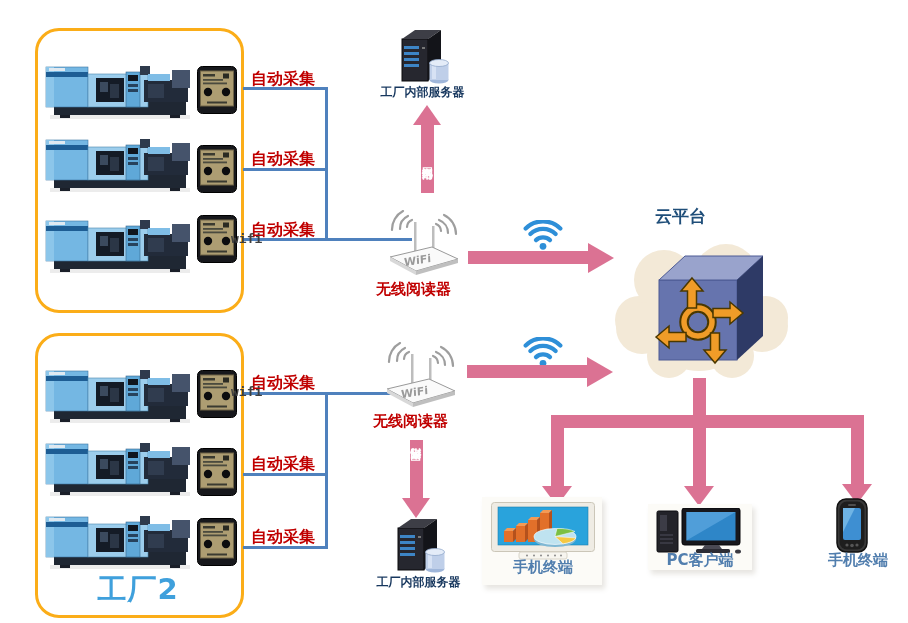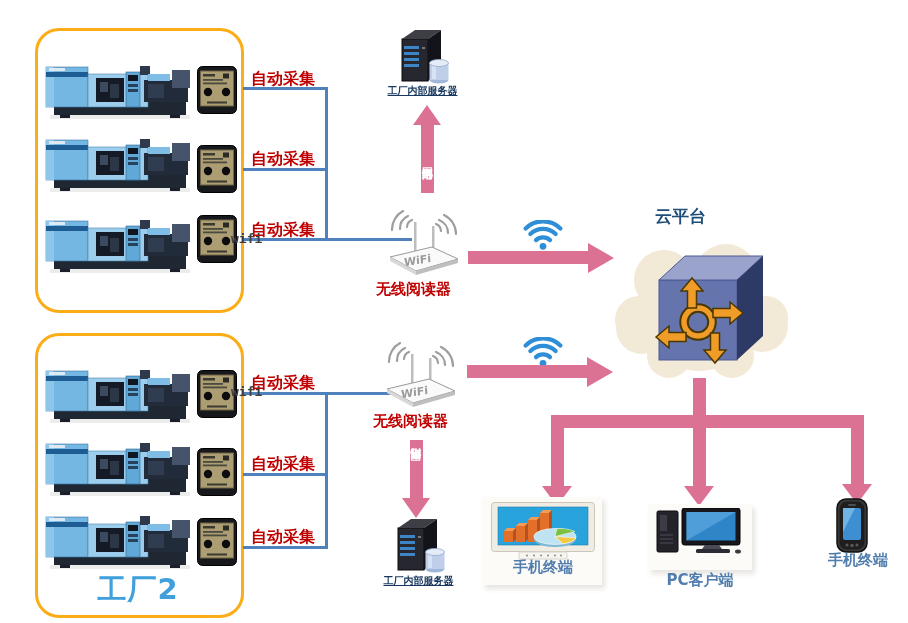--- a/index.html
+++ b/index.html
@@ -20,21 +20,21 @@
   .head-right{position:absolute;width:0;height:0;border-top:15px solid transparent;border-bottom:15px solid transparent;border-left:26px solid #DB7293;}
   .head-up{width:0;height:0;border-left:14px solid transparent;border-right:14px solid transparent;border-bottom:20px solid #DB7293;margin:0 auto;}
   .head-down{width:0;height:0;border-left:14px solid transparent;border-right:14px solid transparent;border-top:20px solid #DB7293;margin:0 auto;}
   .arrow-v{position:absolute;width:28px;}
   .arrow-v .shaft{width:13px;margin:0 auto;background:#DB7293;position:relative;}
   .net-text{position:absolute;left:50%;top:50%;transform:translate(-50%,-50%);
             writing-mode:vertical-rl;text-orientation:upright;color:#ffffff;
             font-size:11px;font-weight:bold;line-height:13px;white-space:nowrap;}
   .net-text.flip{transform:translate(-50%,-50%) rotate(180deg);}
   
-  .navy-label{position:absolute;text-align:center;font-size:10px;font-weight:bold;color:#17375E;white-space:nowrap;text-decoration:underline;}
+  .navy-label{position:absolute;text-align:center;font-size:12px;font-weight:bold;color:#17375E;white-space:nowrap;}
   .red-label{position:absolute;font-size:15px;font-weight:bold;color:#C00000;white-space:nowrap;}
   .cloud-label{position:absolute;font-size:17px;font-weight:bold;color:#1F4E79;}
   .client-label{position:absolute;text-align:center;font-size:15px;font-weight:bold;color:#517EAE;}
   .reader-wifi-text{position:absolute;font-size:11px;font-weight:bold;color:#9a9a9a;transform:rotate(-9deg) skewX(-6deg);}
   .card{position:absolute;background:#fcfbf7;box-shadow:3px 4px 5px rgba(120,110,90,0.18);}
 </style>
 </head>
 <body>
 
 <div id="stage">
@@ -338,20 +338,20 @@
   <div class="card" style="left:482px;top:497px;width:120px;height:88px;"></div>
   <svg class="abs" style="left:491px;top:502px;width:104px;height:60px;">
       <use href="#sym-dashboard"></use>
     </svg>
   <div class="client-label" style="left:489px;top:558px;width:108px;">手机终端</div>
 
   <div class="card" style="left:648px;top:504px;width:104px;height:66px;"></div>
   <svg class="abs" style="left:656px;top:508px;width:86px;height:48px;">
       <use href="#sym-pc"></use>
     </svg>
-  <div class="client-label" style="left:652px;top:551px;width:96px;margin-top:20px;">PC客户端</div>
+  <div class="client-label" style="left:652px;top:551px;width:96px;">PC客户端</div>
 
   <svg class="abs" style="left:835px;top:498px;width:34px;height:56px;">
       <use href="#sym-phone"></use>
     </svg>
   <div class="client-label" style="left:820px;top:551px;width:76px;">手机终端</div>
 
 </div>
 
 </body></html>

